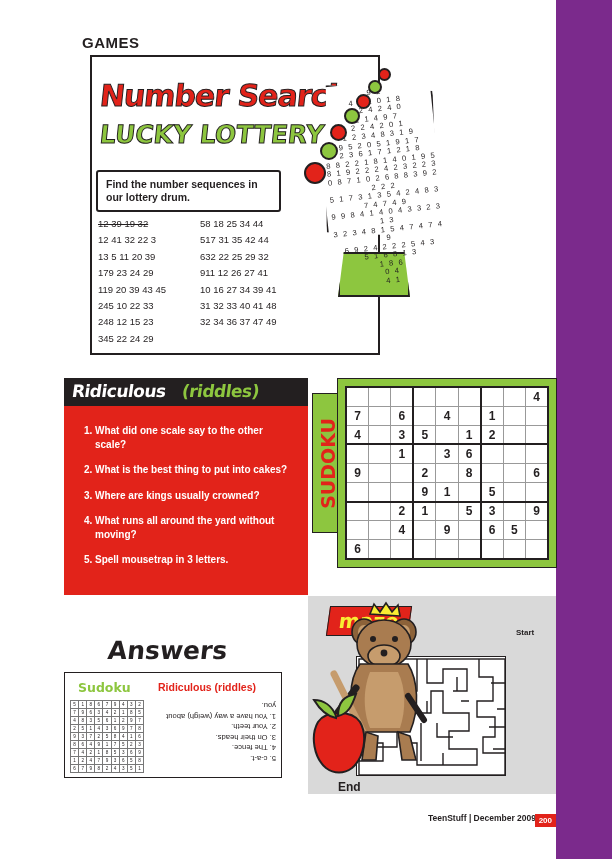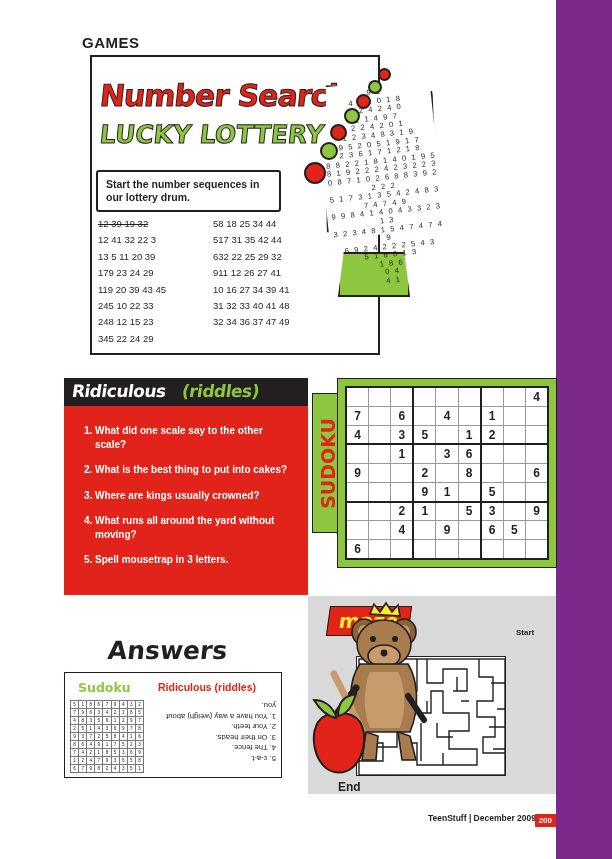--- a/index.html
+++ b/index.html
@@ -55,21 +55,21 @@
     transform:skewX(-6deg);
   }
   .ns-instr {
     position:absolute; left:84px; top:170px; width:185px;
     border:2px solid #231f20; border-radius:3px;
     padding:6px 8px; font-size:10.5px; font-weight:bold; color:#231f20;
     line-height:13px; background:#fff;
   }
   .ns-cols {
     position:absolute; left:86px; top:216px; width:275px;
-    display:flex; gap:47px;
+    display:flex; gap:34px;
     font-size:9.5px; color:#231f20; line-height:16.4px;
     font-family:"Liberation Sans", sans-serif;
   }
   .ns-col div.struck { text-decoration:line-through; }
 
   
   .drum {
     position:absolute; left:286px; top:62px; width:160px; height:270px;
   }
   .drum-body {
@@ -251,21 +251,21 @@
     <span>E</span>
     <span>S</span>
     <span>H</span>
   </div>
 
   <div class="games-title">GAMES</div>
 
   <div class="ns-panel"></div>
   <div class="ns-title1">Number Search</div>
   <div class="ns-title2">LUCKY LOTTERY</div>
-  <div class="ns-instr">Start the number sequences in our lottery drum.</div>
+  <div class="ns-instr">Find the number sequences in our lottery drum.</div>
 
   <div class="ns-cols">
     <div class="ns-col">
       <div class="struck">12 39 19 32</div>
       <div>12 41 32 22 3</div>
       <div>13 5 11 20 39</div>
       <div>179 23 24 29</div>
       <div>119 20 39 43 45</div>
       <div>245 10 22 33</div>
       <div>248 12 15 23</div>

